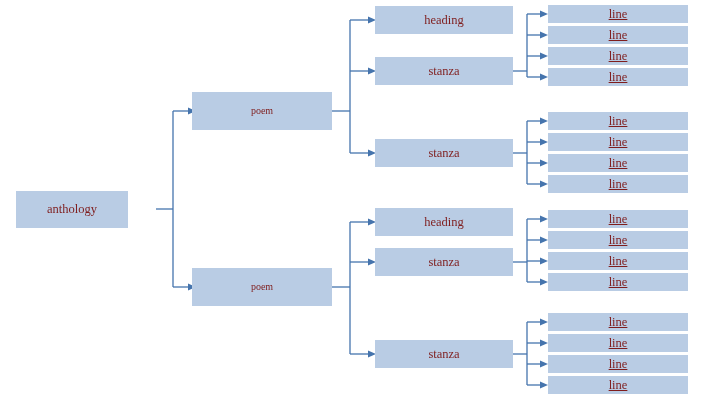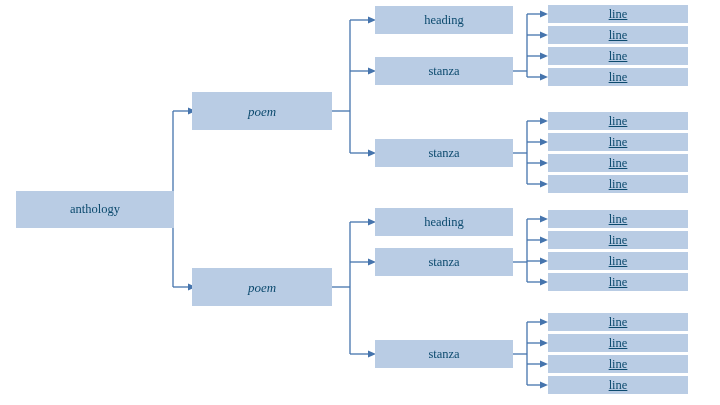--- a/index.html
+++ b/index.html
@@ -11,31 +11,31 @@
     position: relative;
     width: 720px;
     height: 405px;
     background: #ffffff;
     overflow: hidden;
     font-family: "Liberation Serif", "DejaVu Serif", serif;
   }
   .node {
     position: absolute;
     background: #b9cce4;
-    color: #0c4a6e;
+    color: #7f1d1d;
     display: flex;
     align-items: center;
     justify-content: center;
     text-align: center;
     line-height: 1;
     box-sizing: border-box;
     white-space: nowrap;
   }
   .node-root   { font-size: 12.5px; }
-  .node-poem   { font-size: 13px; font-style: italic; }
+  .node-poem   { font-size: 10px; }
   .node-mid    { font-size: 12.5px; }
   .node-line   { font-size: 12.5px; text-decoration: underline; }
   svg.wires {
     position: absolute;
     left: 0;
     top: 0;
     width: 720px;
     height: 405px;
     pointer-events: none;
   }
@@ -124,21 +124,21 @@
     <line x1="527" y1="322" x2="540" y2="322"></line>
     <polygon class="head" points="540,318.5 548,322 540,325.5"></polygon>
     <line x1="527" y1="343" x2="540" y2="343"></line>
     <polygon class="head" points="540,339.5 548,343 540,346.5"></polygon>
     <line x1="527" y1="364" x2="540" y2="364"></line>
     <polygon class="head" points="540,360.5 548,364 540,367.5"></polygon>
     <line x1="527" y1="385" x2="540" y2="385"></line>
     <polygon class="head" points="540,381.5 548,385 540,388.5"></polygon>
   </svg>
 
-  <div class="node node-root" style="left:16px; top:191px; width:158px; height:37px;">anthology</div>
+  <div class="node node-root" style="left:16px; top:191px; width:112px; height:37px;">anthology</div>
 
   <div class="node node-poem" style="left:192px; top:92px; width:140px; height:38px;">poem</div>
 
   <div class="node node-poem" style="left:192px; top:268px; width:140px; height:38px;">poem</div>
 
   <div class="node node-mid" style="left:375px; top:6px; width:138px; height:28px;">heading</div>
 
   <div class="node node-mid" style="left:375px; top:57px; width:138px; height:28px;">stanza</div>
 
   <div class="node node-mid" style="left:375px; top:139px; width:138px; height:28px;">stanza</div>

